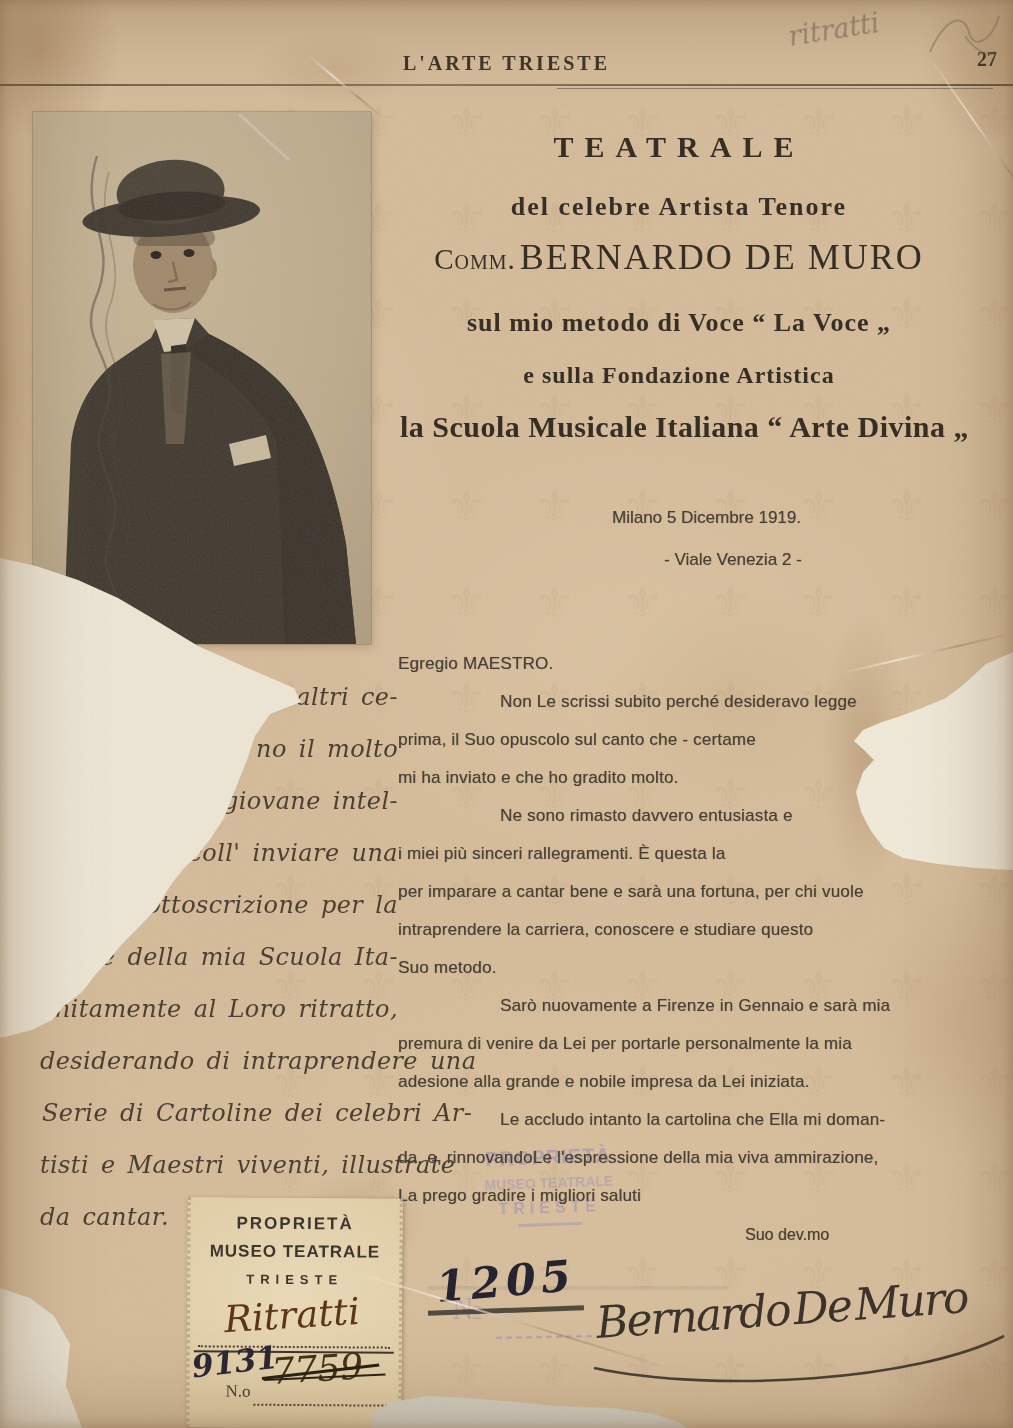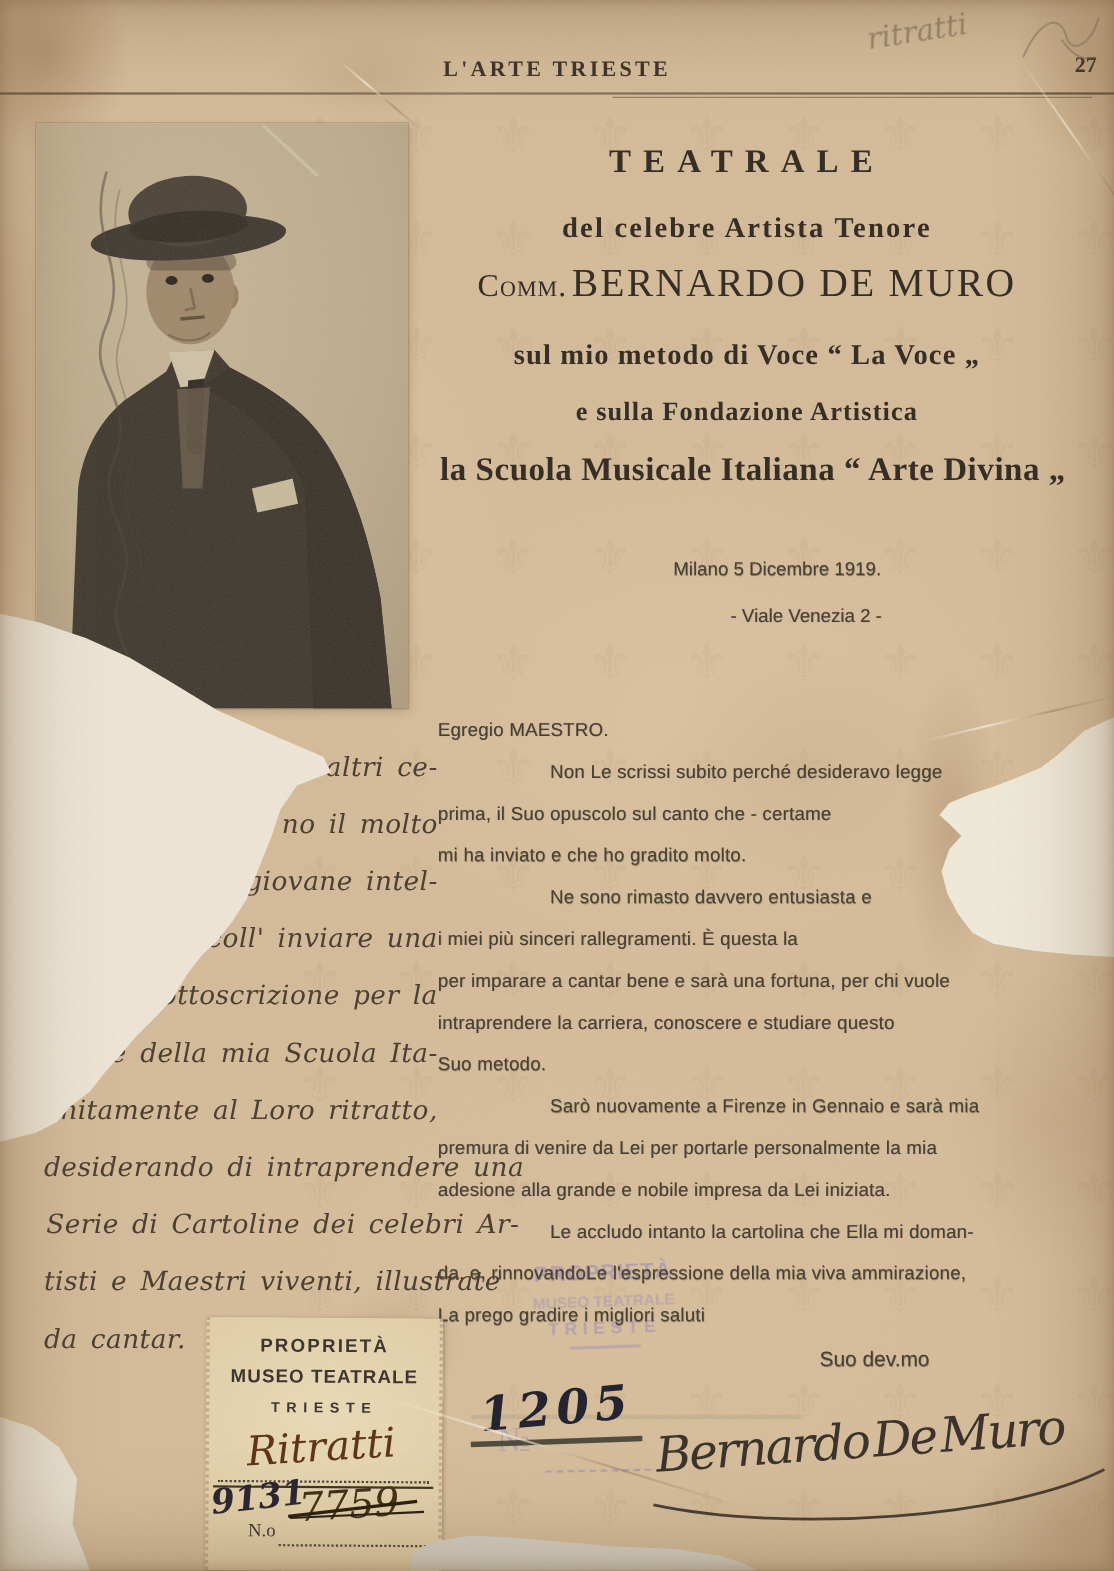--- a/index.html
+++ b/index.html
@@ -38,21 +38,21 @@
   .t4{top:308px;font-size:26px;font-weight:bold;letter-spacing:1px;}
   .t5{top:362px;font-size:24px;font-weight:bold;letter-spacing:1px;}
   .t6{top:410px;font-size:30px;font-weight:bold;letter-spacing:.5px;}
   
   .tw{font-family:Liberation Sans, sans-serif;color:#453d33;text-shadow:.4px .4px .7px rgba(70,58,42,.55);}
   .dateline{position:absolute;left:612px;top:508px;font-size:17px;z-index:3;white-space:nowrap;}
   .addrline{position:absolute;left:664px;top:550px;font-size:17px;z-index:3;white-space:nowrap;}
   .letter{position:absolute;left:398px;top:645px;width:620px;z-index:3;font-size:17px;letter-spacing:.2px;}
   .letter div{height:38px;line-height:38px;white-space:nowrap;}
   .letter .ind{padding-left:102px;}
-  .closing{position:absolute;left:745px;top:1226px;font-size:19px;z-index:3;}
+  .closing{position:absolute;left:745px;top:1226px;font-size:16px;z-index:3;}
   
   .lc{position:absolute;z-index:2;font-family:"DejaVu Serif",serif;font-style:italic;font-size:24px;color:#493d30;white-space:nowrap;letter-spacing:.4px;word-spacing:4px;}
   
   .pstamp{position:absolute;left:474px;top:1146px;width:150px;text-align:center;z-index:2;transform:rotate(-2deg);filter:blur(.6px);font-family:"Liberation Sans",sans-serif;font-weight:bold;color:#9486bd;}
   .pstamp .ps1{font-size:20px;letter-spacing:1px;opacity:.55;}
   .pstamp .ps2{font-size:14px;margin-top:6px;opacity:.4;}
   .pstamp .ps3{font-size:16px;letter-spacing:5px;margin-top:8px;opacity:.5;}
   .pstamp .psline{width:64px;height:0;border-top:3px solid #9486bd;opacity:.4;margin:6px auto 0;}
   
   .label{position:absolute;left:187px;top:1198px;width:209px;height:230px;z-index:3;transform:rotate(.4deg);

